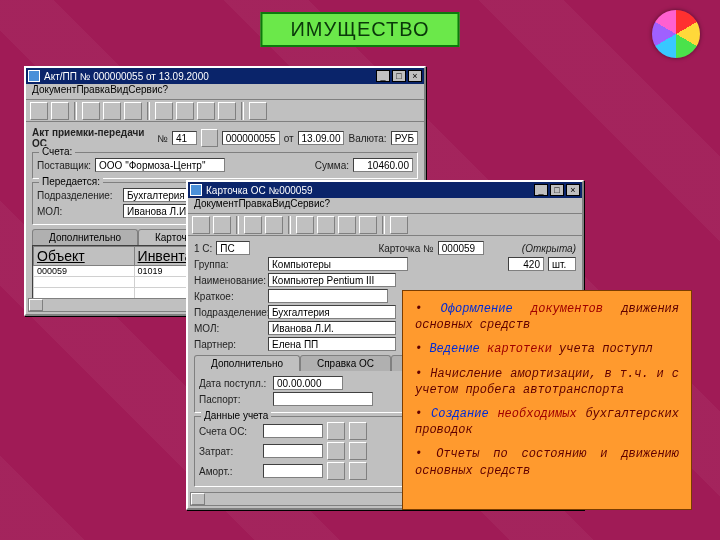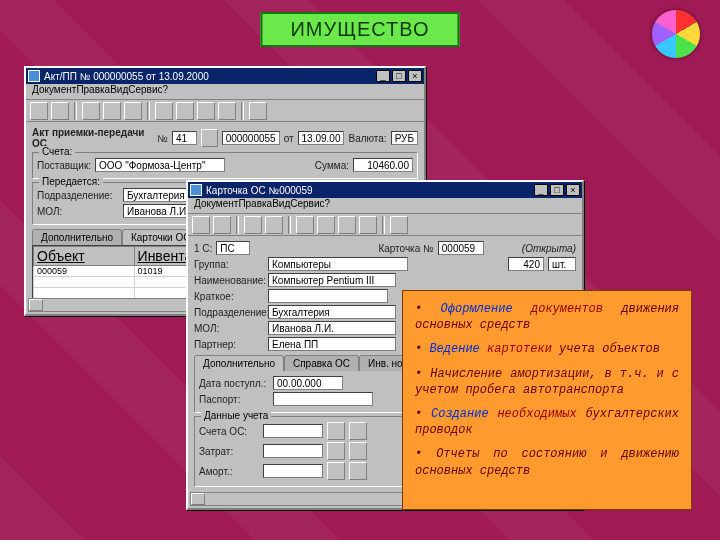--- a/index.html
+++ b/index.html
@@ -67,21 +67,21 @@
   .tbtn { width:18px;height:18px;background:#c0c0c0;border:1px solid #fff;border-right-color:#808080;border-bottom-color:#808080;}
   .sep { width:3px;height:18px;border-left:1px solid #808080;border-right:1px solid #fff;margin:0 2px;}
 
   .body { padding:3px 6px; }
   .row { display:flex;align-items:center;gap:4px;margin:2px 0;}
   .lbl { font-size:10px;color:#222;}
   .fld { background:#fff;border:1px solid #808080;border-top-color:#404040;border-left-color:#404040;height:14px;padding:0 3px;font-size:10px;display:inline-flex;align-items:center;}
   .frame { border:1px solid #808080;border-bottom-color:#fff;border-right-color:#fff;margin-top:3px;padding:3px 4px 4px 4px;position:relative;}
   .frame > .flabel { position:absolute;top:-7px;left:6px;background:#c0c0c0;padding:0 3px;font-size:10px;}
   .tabstrip { display:flex;gap:0;margin-top:4px;}
-  .tab { border:1px solid #808080;border-bottom:none;background:#c0c0c0;padding:2px 8px;font-size:10px;border-top-left-radius:3px;border-top-right-radius:3px;}
+  .tab { border:1px solid #808080;border-bottom:none;background:#c0c0c0;padding:2px 16px;font-size:10px;border-top-left-radius:3px;border-top-right-radius:3px;}
   .tab.inactive { background:#b0b0b0;}
   .grid { background:#fff;border:1px solid #808080;border-top-color:#404040;border-left-color:#404040;height:58px;}
   .grid thead td{background:#c0c0c0;border:1px solid #808080;font-size:14px;padding:1px 3px;text-decoration:underline;}
   .grid table{width:100%;border-collapse:collapse;}
   .grid tbody td{border:1px solid #d0d0d0;height:11px;font-size:9px;padding:0 3px;}
   .scrollbar { position:absolute;bottom:2px;left:2px;right:2px;height:14px;background:#c0c0c0;border:1px solid #808080;}
   .scrollbar .arrow{width:14px;height:12px;background:#c0c0c0;border:1px solid #fff;border-right-color:#808080;border-bottom-color:#808080;display:inline-block;}
 
   
   .featurebox {
@@ -320,21 +320,21 @@
   </div>
 </div>
 
 <div class="featurebox">
   <p>
     <span class="hl">Оформление</span> <span class="hl2">документов</span>
     <span>движения основных средств</span>
   </p>
   <p>
     <span class="hl">Ведение</span> <span class="hl2">картотеки</span>
-    <span>учета</span> <span>объектов</span>
+    <span>учета</span> <span>поступл</span>
   </p>
   <p>Начисление амортизации, в т.ч. и с учетом пробега автотранспорта</p>
   <p>
     <span class="hl">Создание</span> <span class="hl2">необходимых</span>
     <span>бухгалтерских проводок</span>
   </p>
   <p>Отчеты по состоянию и движению основных средств</p>
 </div>
 
 </body></html>

